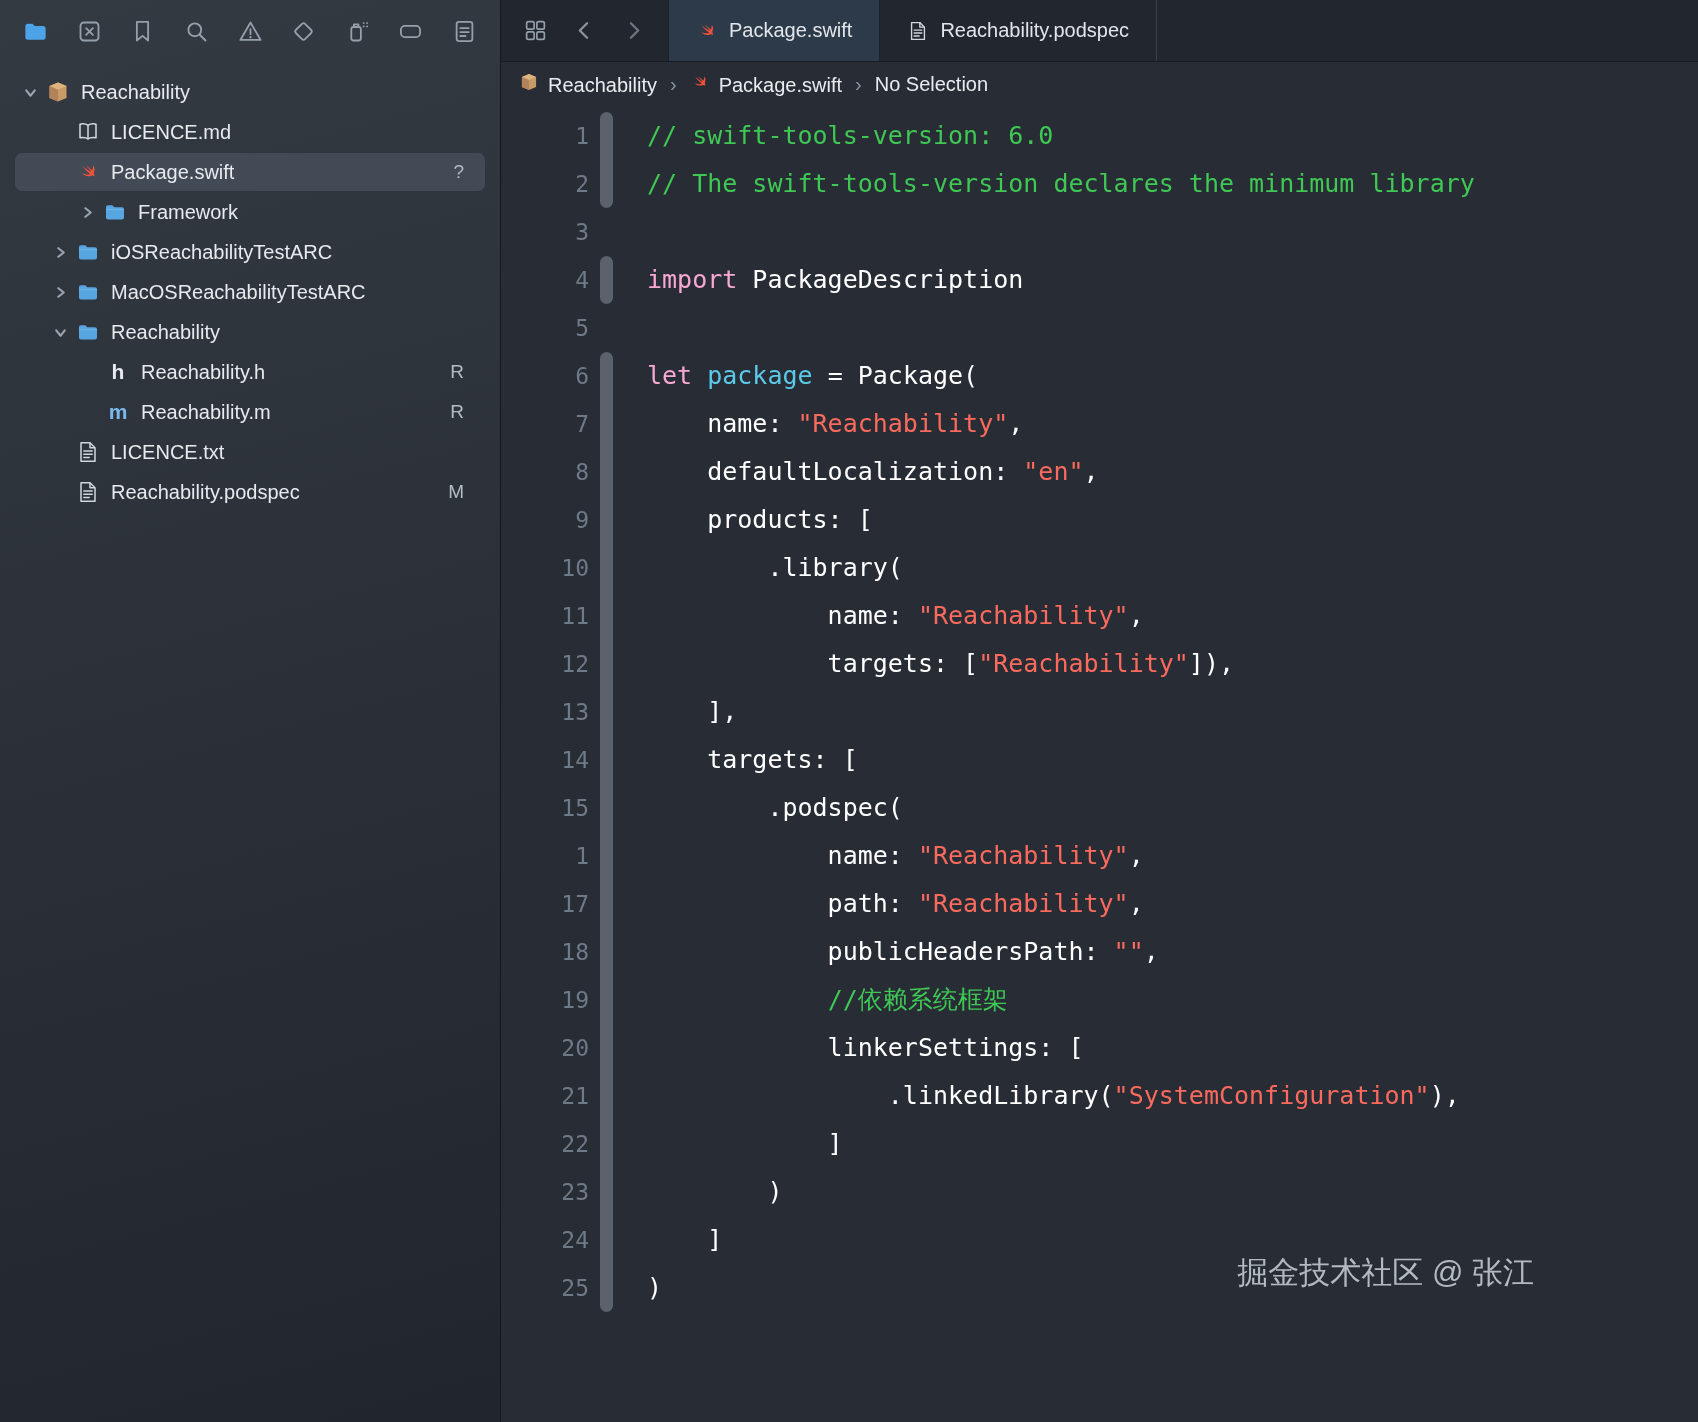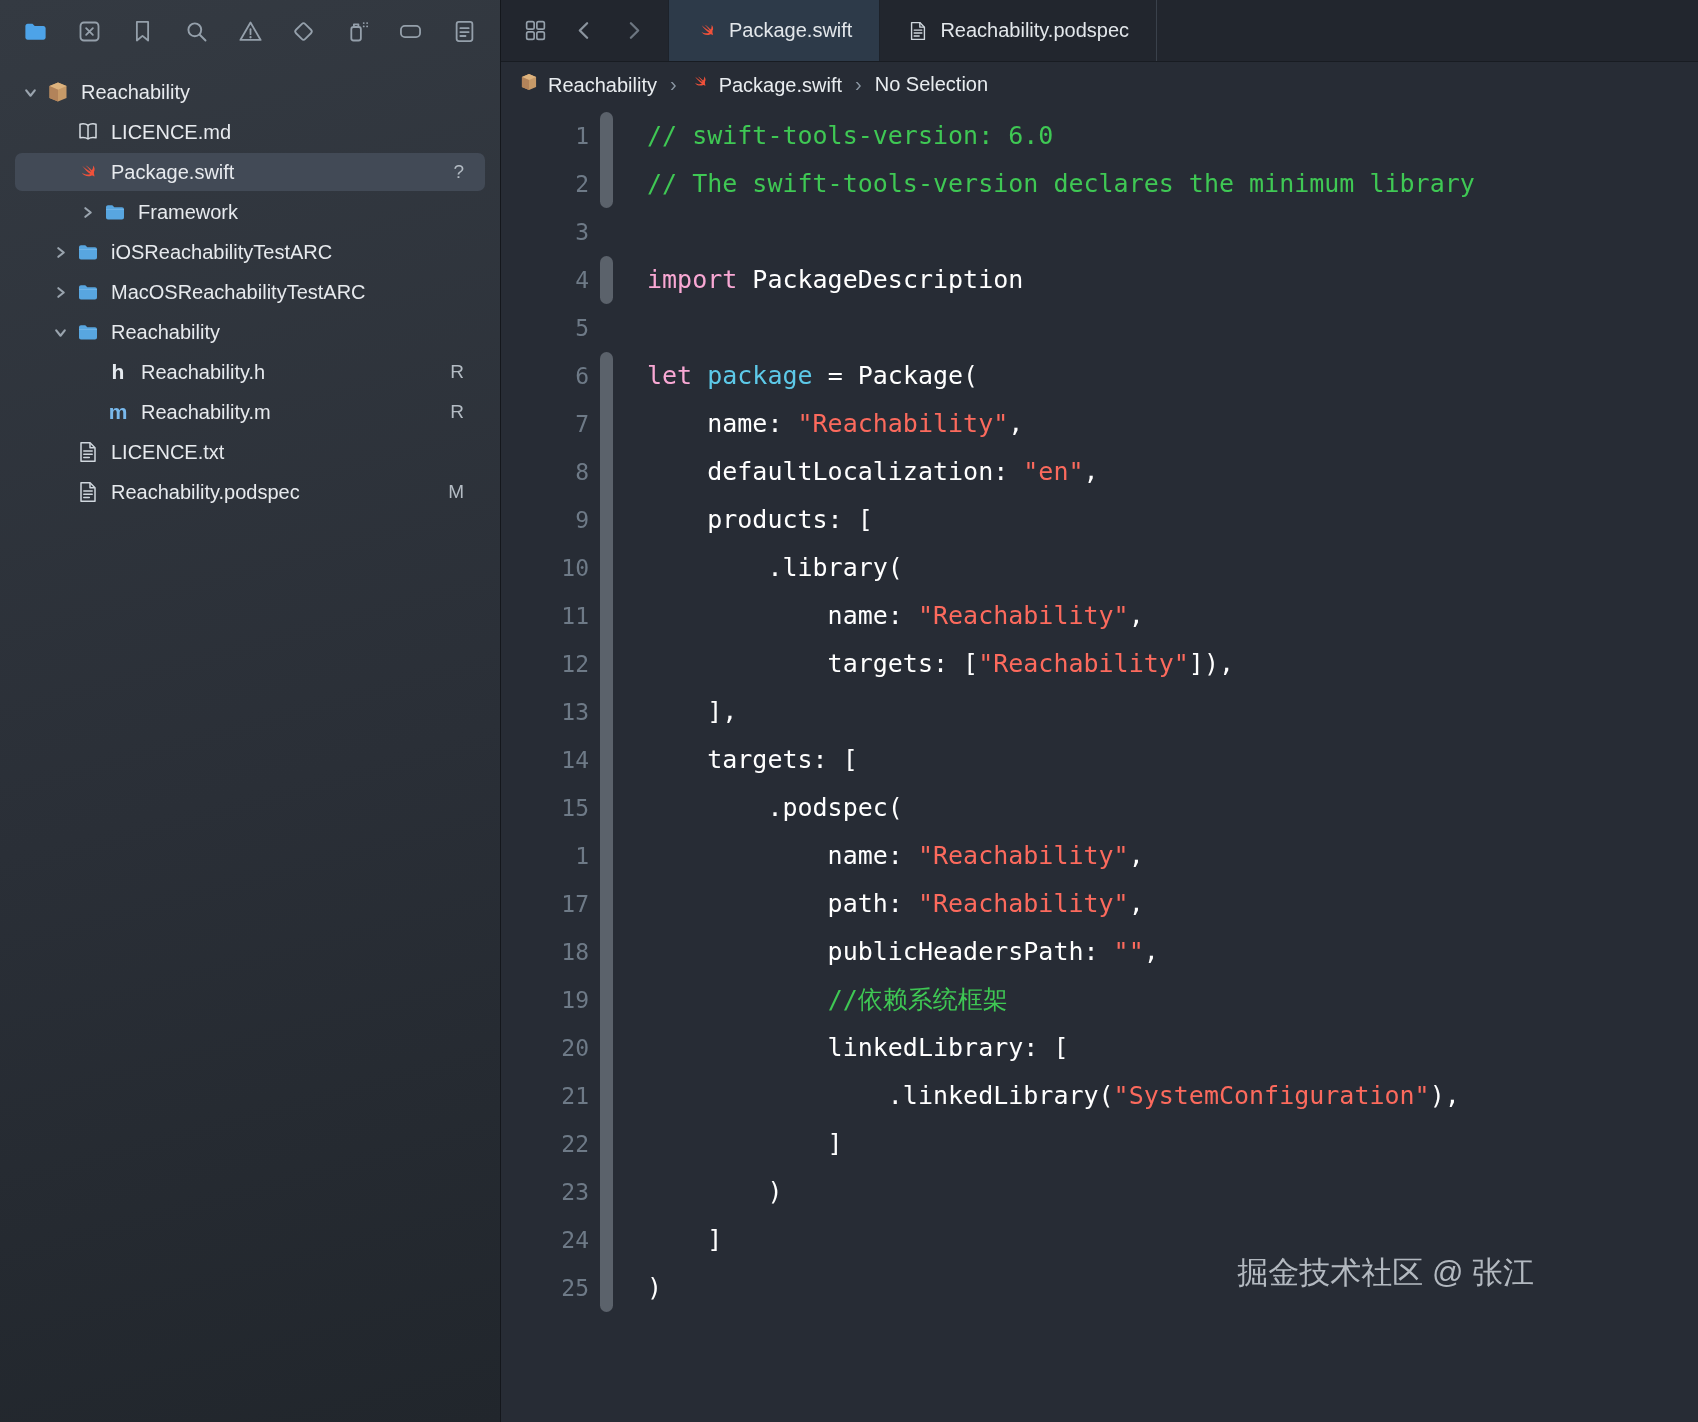--- a/index.html
+++ b/index.html
@@ -334,21 +334,21 @@
         <div class="code-line"><span class="ln">10</span><span class="barcol"><span class="bar"></span></span><span class="src"><span class="tok-plain">        .library(</span></span></div>
         <div class="code-line"><span class="ln">11</span><span class="barcol"><span class="bar"></span></span><span class="src"><span class="tok-plain">            name: </span><span class="tok-string">"Reachability"</span><span class="tok-plain">,</span></span></div>
         <div class="code-line"><span class="ln">12</span><span class="barcol"><span class="bar"></span></span><span class="src"><span class="tok-plain">            targets: [</span><span class="tok-string">"Reachability"</span><span class="tok-plain">]),</span></span></div>
         <div class="code-line"><span class="ln">13</span><span class="barcol"><span class="bar"></span></span><span class="src"><span class="tok-plain">    ],</span></span></div>
         <div class="code-line"><span class="ln">14</span><span class="barcol"><span class="bar"></span></span><span class="src"><span class="tok-plain">    targets: [</span></span></div>
         <div class="code-line"><span class="ln">15</span><span class="barcol"><span class="bar"></span></span><span class="src"><span class="tok-plain">        .podspec(</span></span></div>
         <div class="code-line"><span class="ln">1</span><span class="barcol"><span class="bar"></span></span><span class="src"><span class="tok-plain">            name: </span><span class="tok-string">"Reachability"</span><span class="tok-plain">,</span></span></div>
         <div class="code-line"><span class="ln">17</span><span class="barcol"><span class="bar"></span></span><span class="src"><span class="tok-plain">            path: </span><span class="tok-string">"Reachability"</span><span class="tok-plain">,</span></span></div>
         <div class="code-line"><span class="ln">18</span><span class="barcol"><span class="bar"></span></span><span class="src"><span class="tok-plain">            publicHeadersPath: </span><span class="tok-string">""</span><span class="tok-plain">,</span></span></div>
         <div class="code-line"><span class="ln">19</span><span class="barcol"><span class="bar"></span></span><span class="src"><span class="tok-plain">            </span><span class="tok-comment">//依赖系统框架</span></span></div>
-        <div class="code-line"><span class="ln">20</span><span class="barcol"><span class="bar"></span></span><span class="src"><span class="tok-plain">            linkedLibrary: [</span></span></div>
+        <div class="code-line"><span class="ln">20</span><span class="barcol"><span class="bar"></span></span><span class="src"><span class="tok-plain">            linkerSettings: [</span></span></div>
         <div class="code-line"><span class="ln">21</span><span class="barcol"><span class="bar"></span></span><span class="src"><span class="tok-plain">                .linkedLibrary(</span><span class="tok-string">"SystemConfiguration"</span><span class="tok-plain">),</span></span></div>
         <div class="code-line"><span class="ln">22</span><span class="barcol"><span class="bar"></span></span><span class="src"><span class="tok-plain">            ]</span></span></div>
         <div class="code-line"><span class="ln">23</span><span class="barcol"><span class="bar"></span></span><span class="src"><span class="tok-plain">        )</span></span></div>
         <div class="code-line"><span class="ln">24</span><span class="barcol"><span class="bar"></span></span><span class="src"><span class="tok-plain">    ]</span></span></div>
         <div class="code-line"><span class="ln">25</span><span class="barcol"><span class="bar bend"></span></span><span class="src"><span class="tok-plain">)</span></span></div>
       </div>
 
     <div class="watermark">掘金技术社区 @ 张江</div>
   </main>
 

